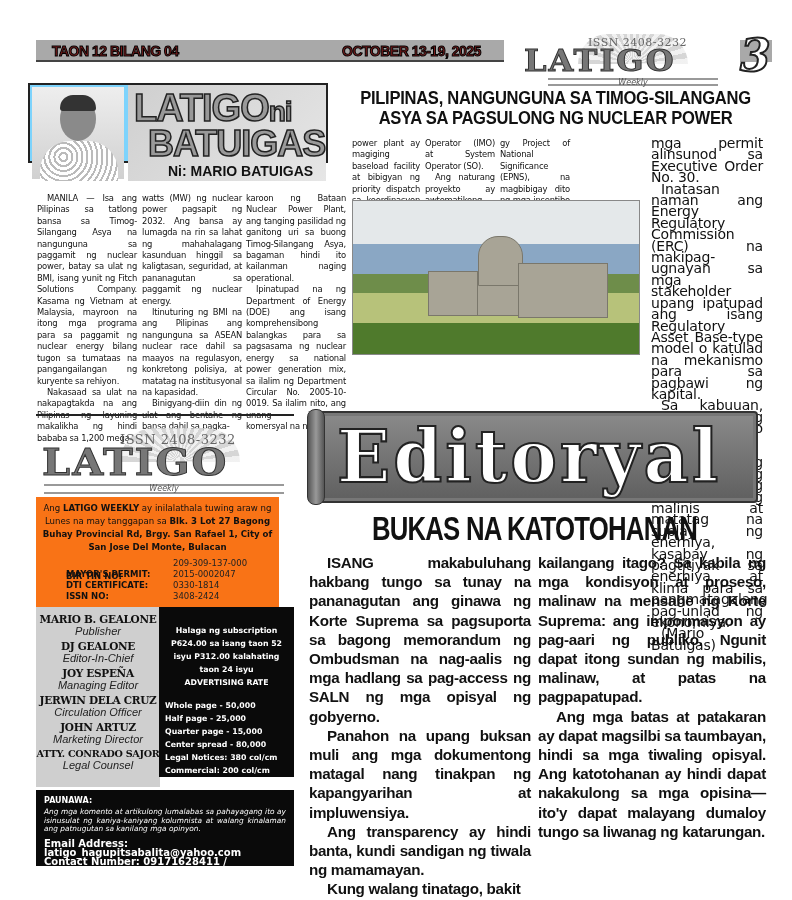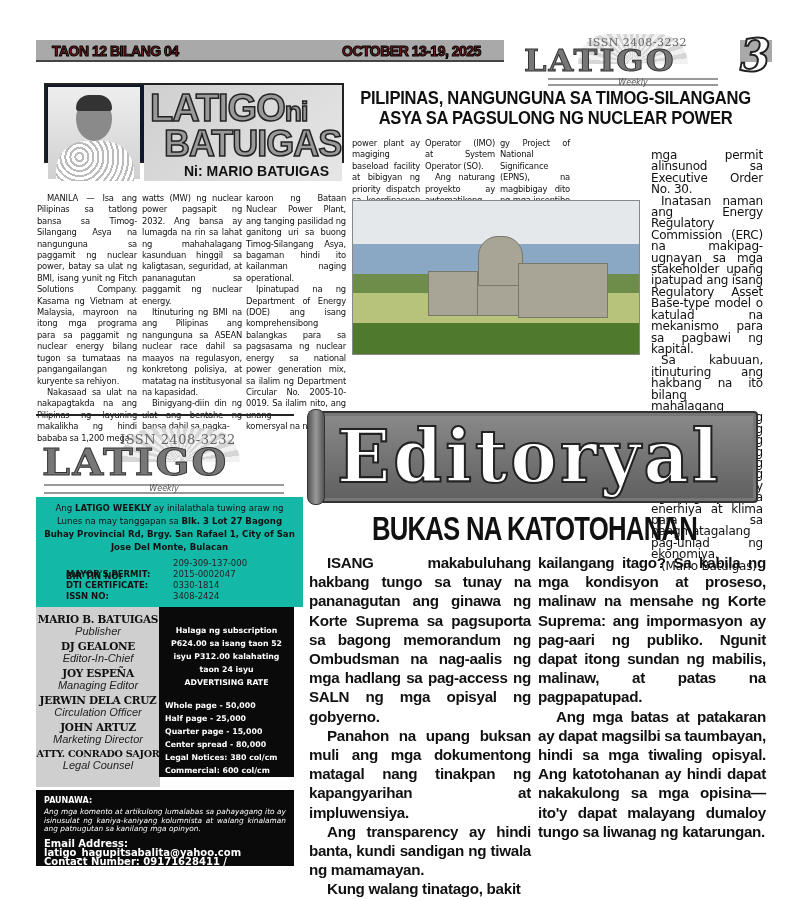--- a/index.html
+++ b/index.html
@@ -9,21 +9,21 @@
 .hdr-bar{left:36px;top:40px;width:468px;height:22px;background:#a9a9a9;border-bottom:2px solid #444}
 .hdr-txt{font-family:"Liberation Sans",sans-serif;font-weight:bold;font-size:14px;color:#7f1d1d;-webkit-text-stroke:1px #000;letter-spacing:-.5px;top:43px}
 .logo-wrap{left:518px;top:34px;width:220px;height:52px}
 .logo-rays{position:absolute;left:60px;top:0;width:110px;height:30px;background:repeating-conic-gradient(from 270deg at 50% 100%,#ccc 0 6deg,#eee 6deg 12deg);border-radius:60px 60px 0 0;opacity:.8}
 .logo-issn{position:absolute;left:70px;top:2px;font-family:"DejaVu Serif",serif;font-weight:normal;font-size:11px;color:#666;letter-spacing:.5px}
 .logo-main{position:absolute;left:6px;top:8px;font-family:"DejaVu Serif",serif;font-weight:bold;font-size:32px;color:#777;-webkit-text-stroke:1px #333;letter-spacing:2px;transform:scaleY(.95)}
 .logo-sub{position:absolute;left:30px;top:44px;width:170px;height:8px;border-top:2px solid #999;border-bottom:2px solid #999;font-size:8px;font-style:italic;color:#555;text-align:center;line-height:5px}
 .pg-num{left:740px;top:30px;font-family:"DejaVu Serif",serif;font-weight:bold;font-style:italic;font-size:44px;color:#fff;-webkit-text-stroke:2px #222}
 .logo-side{left:740px;top:40px;width:32px;height:22px;background:#a9a9a9}
 
-.colbox{left:44px;top:83px;width:300px;height:80px;border:2px solid #222;background:#0f172a}
+.colbox{left:28px;top:83px;width:300px;height:80px;border:2px solid #222;background:#7dd3fc}
 .col-photo{position:absolute;left:2px;top:2px;width:92px;height:92px;background:linear-gradient(#eee,#d0d0d0)}
 .col-photo .head{position:absolute;left:28px;top:10px;width:36px;height:44px;border-radius:50%;background:#8a8a8a}
 .col-photo .hair{position:absolute;left:28px;top:8px;width:36px;height:16px;border-radius:18px 18px 4px 4px;background:#333}
 .col-photo .body{position:absolute;left:8px;top:54px;width:78px;height:40px;border-radius:30px 30px 0 0;background:repeating-radial-gradient(circle at 30% 40%,#fff 0 3px,#bbb 3px 5px)}
 .col-title{position:absolute;left:98px;top:0;width:198px;height:96px;background:linear-gradient(135deg,#cfcfcf,#e6e6e6);overflow:hidden}
 .col-t1{position:absolute;left:6px;top:2px;font-family:"Liberation Sans",sans-serif;font-weight:bold;font-size:38px;color:#999;-webkit-text-stroke:1.5px #222;letter-spacing:-1px}
 .col-t1 small{font-size:28px}
 .col-t2{position:absolute;left:20px;top:38px;font-family:"Liberation Sans",sans-serif;font-weight:bold;font-size:36px;color:#999;-webkit-text-stroke:1.5px #222;letter-spacing:-1px}
 .col-by{position:absolute;left:40px;top:78px;font-family:"Liberation Sans",sans-serif;font-weight:bold;font-size:14px;color:#111}
 
@@ -31,21 +31,21 @@
 
 .body-col{font-family:"DejaVu Sans",sans-serif;font-size:8.4px;line-height:11.4px;text-align:justify;color:#111;letter-spacing:-.2px}
 .body-col p{text-indent:10px}
 .body-col p.first{text-indent:10px}
 .photo{left:352px;top:200px;width:288px;height:155px;background:linear-gradient(#e4e8ea 0 28%,#8aa7c4 28% 48%,#6e8d4a 48% 60%,#b7c27a 60% 80%,#4f7a2c 80%);overflow:hidden;border:1px solid #888}
 .bldg{position:absolute;background:#a8a496;border:1px solid #7a776b}
 
 .hr{height:2px;background:#222}
 
 .ml-logo{left:40px;top:420px;width:250px;height:80px}
-.info-box{left:36px;top:497px;width:267px;height:110px;background:#14b8a6}
+.info-box{left:36px;top:497px;width:243px;height:110px;background:#f97316}
 .info-txt{font-family:"DejaVu Sans",sans-serif;font-size:8.6px;line-height:13px;text-align:center;color:#111;padding:5px 6px 0}
 .info-txt b{font-weight:bold}
 .reg{font-family:"DejaVu Sans",sans-serif;font-size:8.5px;line-height:11.5px}
 .reg .k{position:absolute;left:66px;font-weight:bold}
 .reg .v{position:absolute;left:173px;color:#222}
 .staff-box{left:36px;top:607px;width:124px;height:180px;background:#cfcfcf}
 .staff-name{font-family:"DejaVu Serif",serif;font-weight:bold;font-size:10.5px;text-align:center;letter-spacing:-.3px;color:#111}
 .staff-role{font-family:"Liberation Sans",sans-serif;font-style:italic;font-size:11px;text-align:center;color:#222;margin-bottom:3px}
 .rate-box{left:159px;top:607px;width:135px;height:170px;background:#0a0a0a;color:#fff;font-family:"DejaVu Sans",sans-serif;font-weight:bold;font-size:7.8px;line-height:13px}
 .rate-box .c{text-align:center}
@@ -112,21 +112,21 @@
 <div class="abs body-col" style="left:352px;top:138px;width:68px">
   <p style="text-indent:0">power plant ay magiging baseload facility at bibigyan ng priority dispatch sa koordinasyon ng Independent Market</p>
 </div>
 <div class="abs body-col" style="left:425px;top:138px;width:70px">
   <p style="text-indent:0">Operator (IMO) at System Operator (SO).</p>
   <p>Ang naturang proyekto ay awtomatikong ide-deklarang Ener-</p>
 </div>
 <div class="abs body-col" style="left:500px;top:138px;width:70px">
   <p style="text-indent:0">gy Project of National Significance (EPNS), na magbibigay dito ng mga insentibo at mabilis na pagproseso ng</p>
 </div>
-<div class="abs body-col" style="left:651px;top:150px;width:112px;font-size:12px">
+<div class="abs body-col" style="left:651px;top:138px;width:112px;font-size:14px">
   <p style="text-indent:0">mga permit alinsunod sa Executive Order No. 30.</p>
   <p>Inatasan naman ang Energy Regulatory Commission (ERC) na makipag-ugnayan sa mga stakeholder upang ipatupad ang isang Regulatory Asset Base-type model o katulad na mekanismo para sa pagbawi ng kapital.</p>
   <p>Sa kabuuan, itinuturing ang hakbang na ito bilang mahalagang bahagi ng estratehiya ng bansa upang mapalawak ang malinis at matatag na suplay ng enerhiya, kasabay ng pagtitiyak sa enerhiya at klima para sa pangmatagalang pag-unlad ng ekonomiya.</p>
   <p style="text-indent:10px;text-align:left">(Mario Batuigas)</p>
 </div>
 
 <div class="abs photo">
   <div class="bldg" style="left:75px;top:75px;width:160px;height:40px"></div>
   <div class="bldg" style="left:125px;top:35px;width:45px;height:50px;border-radius:20px 20px 0 0"></div>
   <div class="bldg" style="left:165px;top:62px;width:90px;height:55px"></div>
@@ -150,21 +150,21 @@
     <span class="v" style="top:0">209-309-137-000</span>
   <span class="k" style="top:11px">MAYOR'S PERMIT:</span>
     <span class="v" style="top:11px">2015-0002047</span>
   <span class="k" style="top:22px">DTI CERTIFICATE:</span>
     <span class="v" style="top:22px">0330-1814</span>
   <span class="k" style="top:33px">ISSN NO:</span>
     <span class="v" style="top:33px">3408-2424</span>
 </div>
 
 <div class="abs staff-box" style="padding-top:6px">
-  <div class="staff-name">MARIO B. BATUIGAS</div>
+  <div class="staff-name">MARIO B. GEALONE</div>
   <div class="staff-role">Publisher</div>
   <div class="staff-name">DJ GEALONE</div>
   <div class="staff-role">Editor-In-Chief</div>
   <div class="staff-name">JOY ESPEÑA</div>
   <div class="staff-role">Managing Editor</div>
   <div class="staff-name">JERWIN DELA CRUZ</div>
   <div class="staff-role">Circulation Officer</div>
   <div class="staff-name">JOHN ARTUZ</div>
   <div class="staff-role">Marketing Director</div>
   <div class="staff-name" style="font-size:9.6px">ATTY. CONRADO SAJOR</div>
@@ -172,21 +172,21 @@
 </div>
 
 <div class="abs rate-box" style="padding:17px 6px">
   <div class="c" style="line-height:13px">Halaga ng subscription P624.00 sa isang taon 52 isyu P312.00 kalahating taon 24 isyu</div>
   <div class="c" style="margin:0 0 10px">ADVERTISING RATE</div>
   <div>Whole page - 50,000</div>
   <div>Half page - 25,000</div>
   <div>Quarter page - 15,000</div>
   <div>Center spread - 80,000</div>
   <div>Legal Notices: 380 col/cm</div>
-  <div>Commercial: 600 col/cm</div>
+  <div>Commercial: 200 col/cm</div>
 </div>
 
 <div class="abs notice">
   <div class="ttl">PAUNAWA:</div>
   <div class="it">Ang mga komento at artikulong lumalabas sa pahayagang ito ay isinusulat ng kaniya-kaniyang kolumnista at walang kinalaman ang patnugutan sa kanilang mga opinyon.</div>
   <div class="ct">Email Address: latigo_hagupitsabalita@yahoo.com</div>
   <div class="ct">Contact Number: 09171628411 / 09304685988</div>
 </div>
 
 <div class="abs ed-banner">

